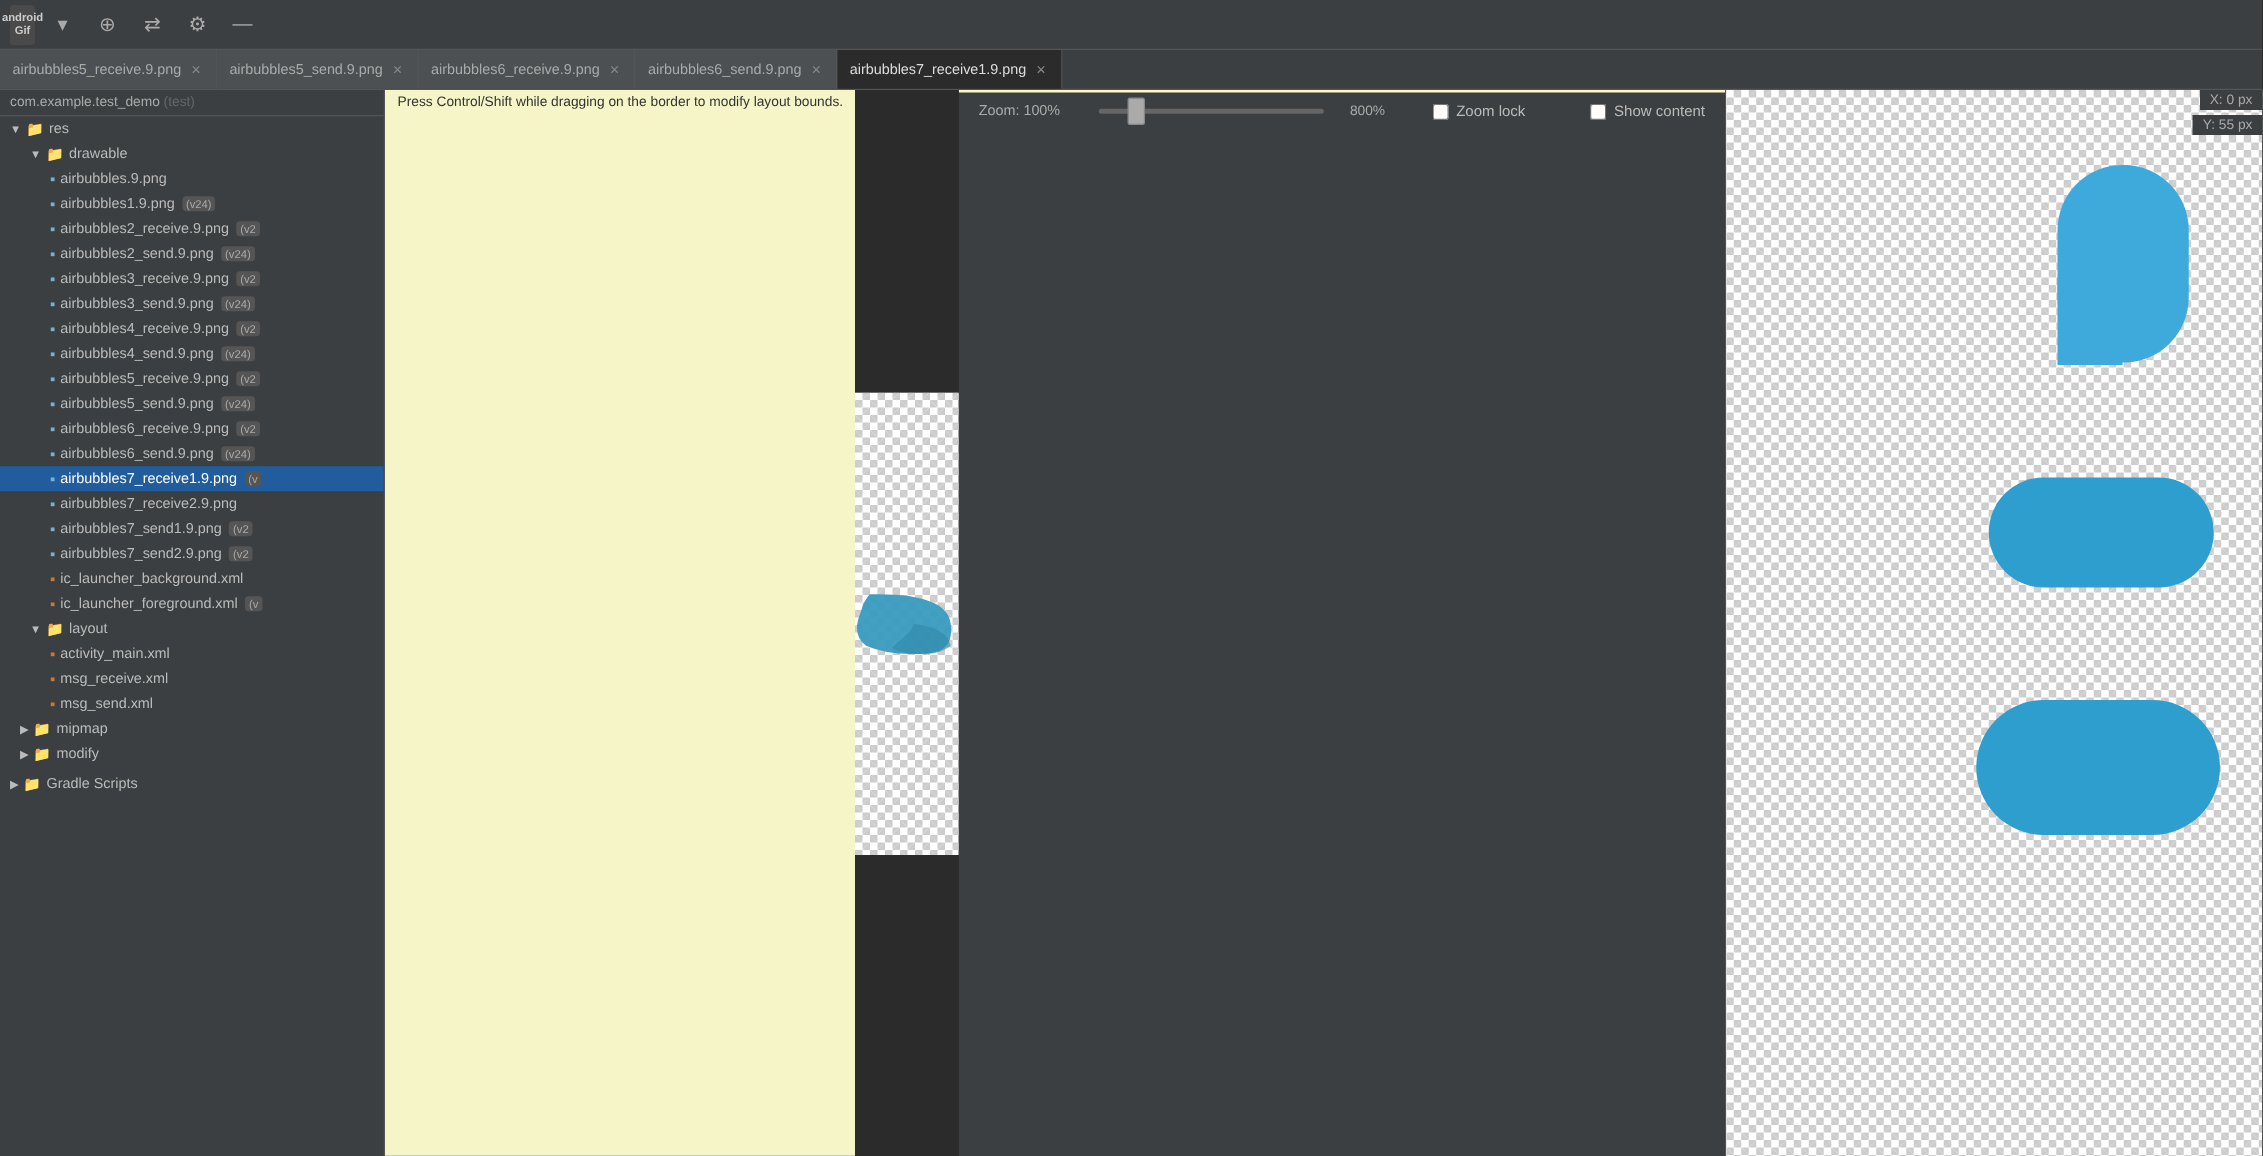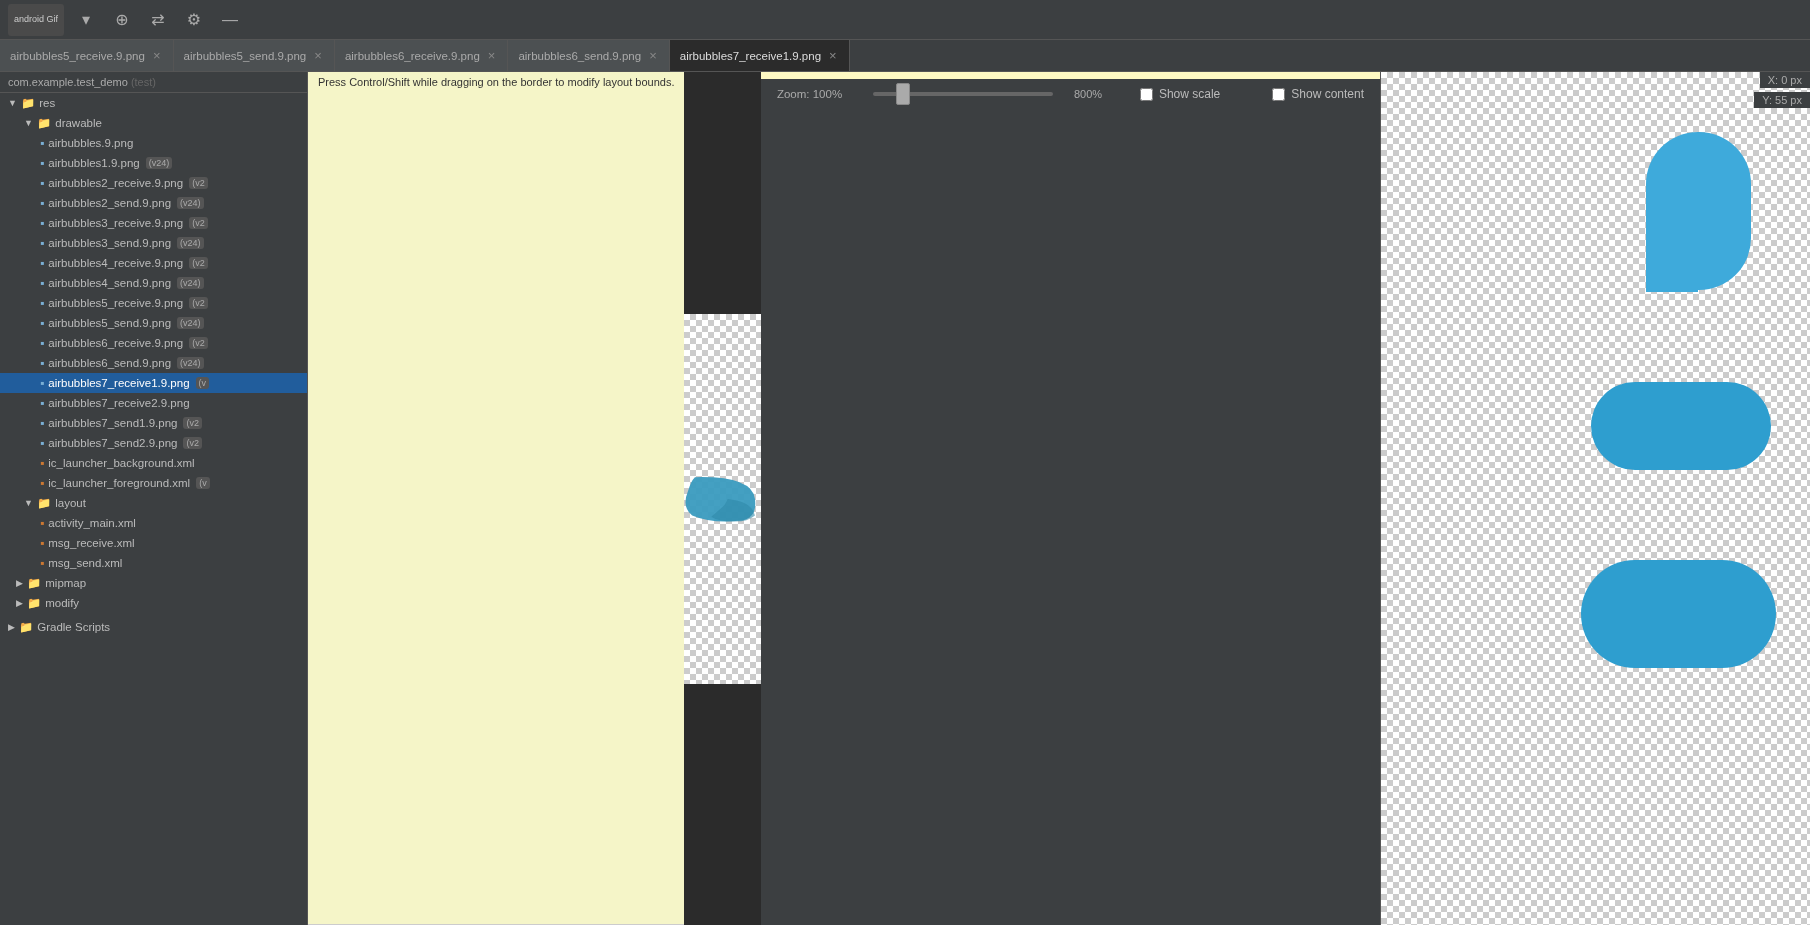--- a/index.html
+++ b/index.html
@@ -20,30 +20,30 @@
       display: flex;
       align-items: center;
       background: #3c3f41;
       height: 40px;
       padding: 0 8px;
       gap: 8px;
       border-bottom: 1px solid #555;
       flex-shrink: 0;
     }
     .app-logo {
-      width: 56px;
+      width: 20px;
       height: 32px;
       background: #4a4a4a;
       border-radius: 3px;
       display: flex;
       align-items: center;
       justify-content: center;
       font-size: 9px;
       color: #ccc;
-      font-weight: normal;
+      font-weight: bold;
       line-height: 1.1;
       text-align: center;
     }
     .top-icon-btn {
       width: 28px;
       height: 28px;
       background: transparent;
       border: none;
       color: #aaa;
       cursor: pointer;
@@ -194,21 +194,21 @@
       position: absolute;
       top: 0; left: 0; right: 0; bottom: 0;
       display: flex;
       align-items: center;
       justify-content: center;
     }
 
     
     .bottom-controls {
       background: #3c3f41;
-      border-top: 7px solid #fef9c3;
+      border-top: 2px solid #fef9c3;
       padding: 8px 16px;
       flex-shrink: 0;
     }
     .controls-row {
       display: flex;
       align-items: center;
       gap: 16px;
       margin-bottom: 6px;
     }
     .controls-row:last-child { margin-bottom: 0; }
@@ -541,21 +541,21 @@
     <div class="bottom-controls">
       <div class="controls-row">
         <span class="control-label">Zoom: 100%</span>
         <div class="slider-container">
           <input type="range" class="slider" min="0" max="100" value="14" style="">
           <span class="slider-val">800%</span>
         </div>
 
         <div class="checkbox-group" style="margin-left:20px">
           <input type="checkbox" id="show-lock" style="">
-          <label for="show-lock" class="checkbox-label">Show scale</label>
+          <label for="show-lock" class="checkbox-label">Zoom lock</label>
         </div>
 
         <div class="checkbox-group" style="margin-left:36px">
           <input type="checkbox" id="show-content" style="">
           <label for="show-content" class="checkbox-label">Show content</label>
         </div>
       </div>
 
 
     </div>

